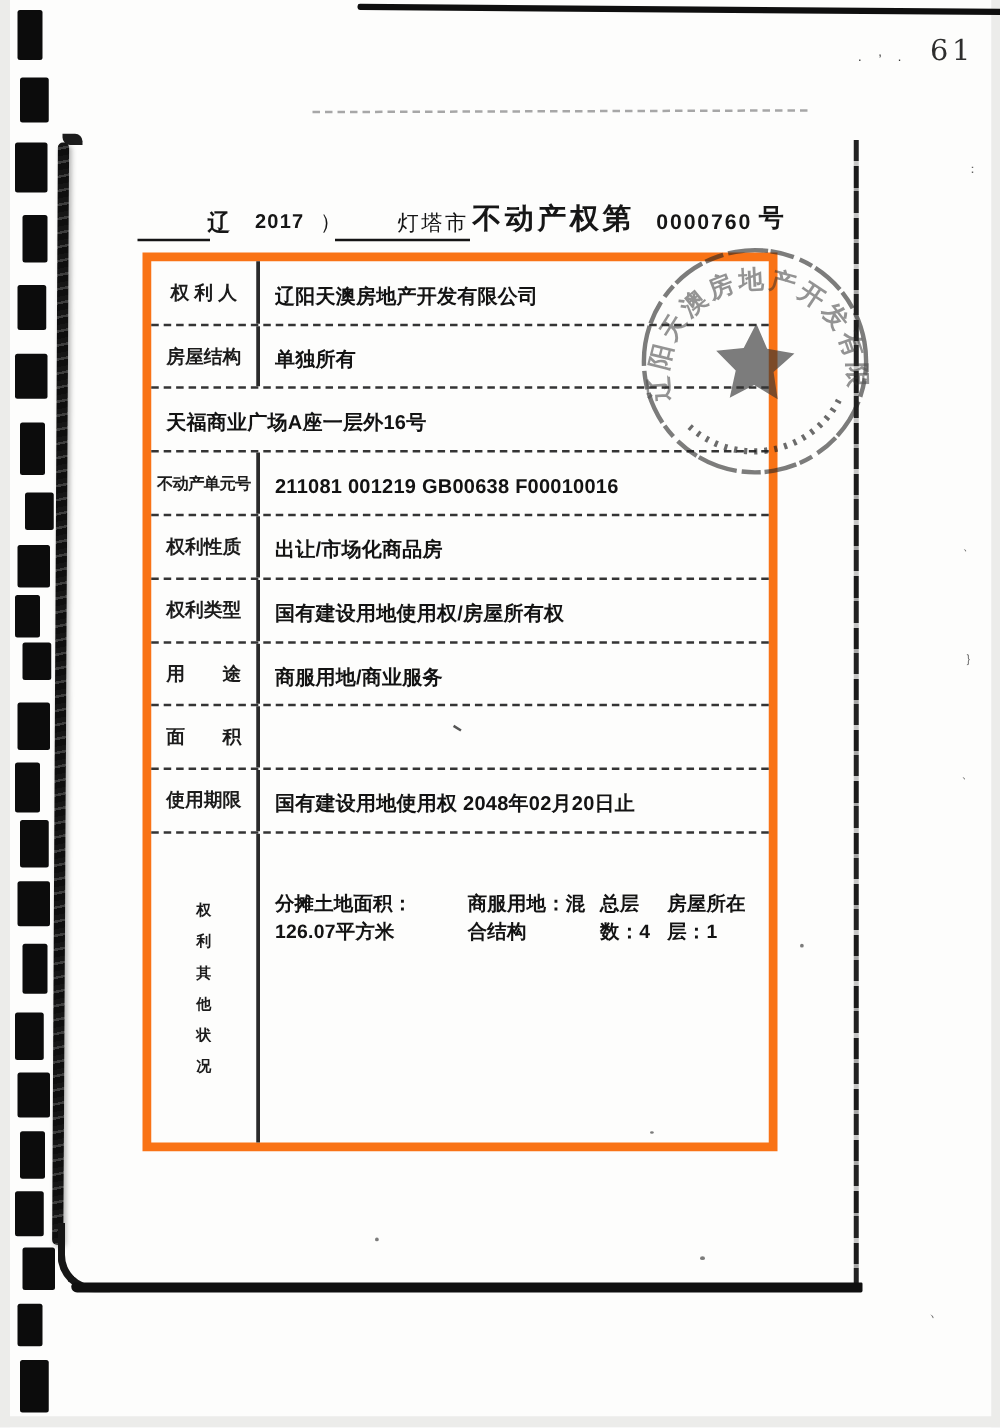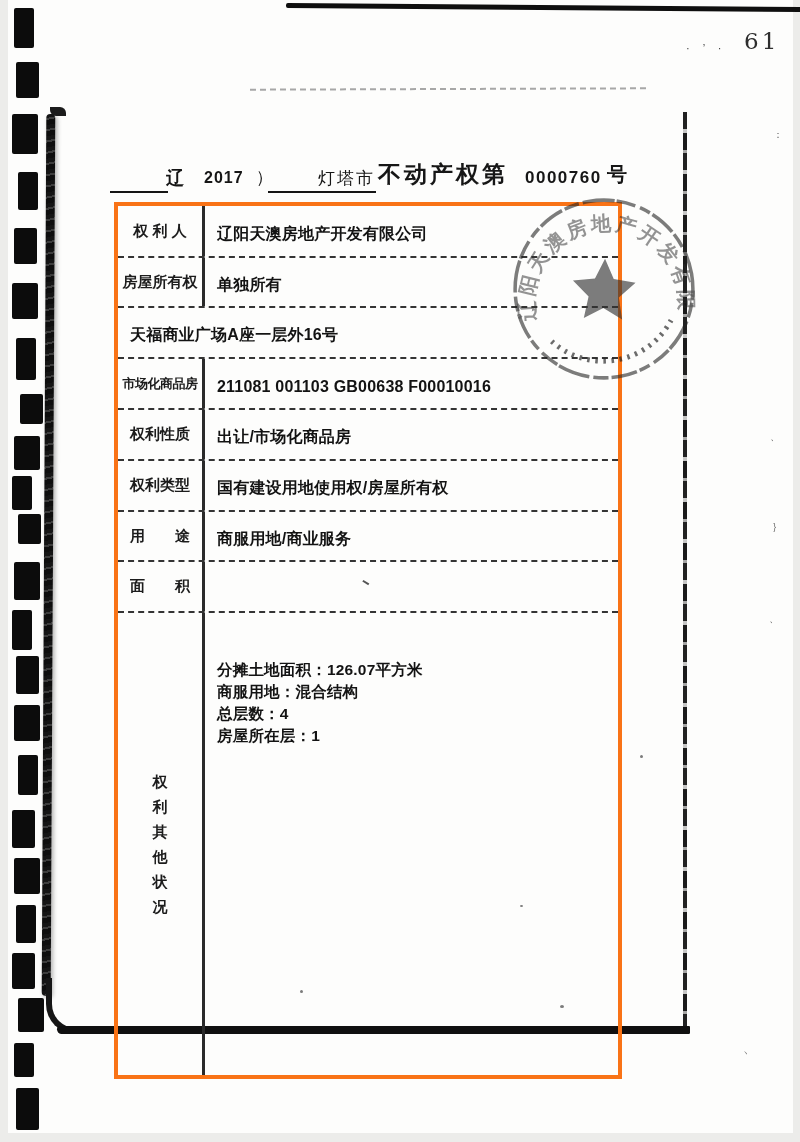--- a/index.html
+++ b/index.html
@@ -37,33 +37,33 @@
   .h-province{left:56px;top:8px;font-size:18px;font-weight:700;}
   .h-year{left:94px;top:11px;font-size:16px;font-weight:600;letter-spacing:1px;}
   .h-paren{left:146px;top:8px;font-size:17px;}
   .h-city{left:196px;top:9px;font-size:17px;font-weight:400;letter-spacing:2px;margin-left:12px;}
   .h-title{left:268px;top:1px;font-size:23px;font-weight:700;letter-spacing:3px;}
   .h-serial{left:415px;top:10px;font-size:17px;font-weight:600;letter-spacing:1.5px;}
   .h-suffix{left:497px;top:3px;font-size:20px;font-weight:700;}
   .h-line1{position:absolute;left:0;top:33px;width:58px;height:2px;background:#151515;}
   .h-line2{position:absolute;left:158px;top:33px;width:108px;height:2px;background:#151515;}
   
-  .cert-table{left:114px;top:202px;width:508px;height:877px;border:4px solid #f97316;box-sizing:border-box;display:flex;flex-direction:column;background:transparent;}
+  .cert-table{left:114px;top:202px;width:508px;height:719px;border:7px solid #f97316;box-sizing:border-box;display:flex;flex-direction:column;background:transparent;}
   .t-row{display:flex;flex:0 0 auto;box-sizing:border-box;}
   .t-row + .t-row{border-top:2px dashed #343434;}
   .t-row-last{flex:1 1 auto;}
   .t-label{flex:0 0 87px;border-right:3px solid #2a2a2a;display:flex;align-items:center;justify-content:center;
     font-size:15px;font-weight:700;color:#1c1c1c;text-align:center;padding:2px 3px;box-sizing:border-box;white-space:pre;}
   .t-label.small{font-size:13px;letter-spacing:-0.5px;}
   .t-value{flex:1 1 auto;display:flex;align-items:center;padding:8px 4px 2px 12px;box-sizing:border-box;
     font-size:16px;font-weight:600;color:#131313;letter-spacing:0.2px;white-space:nowrap;}
   .t-value.tight{font-size:15px;letter-spacing:0;}
   .t-label.vertical{white-space:normal;}
-  .t-label.vertical .vtext{width:17px;word-break:break-all;line-height:25px;font-size:15px;}
-  .t-value.multiline{flex-direction:column;align-items:flex-start;justify-content:flex-start;padding-top:46px;white-space:normal;}
+  .t-label.vertical .vtext{width:17px;word-break:break-all;line-height:25px;font-size:12px;}
+  .t-value.multiline{flex-direction:row;align-items:flex-start;justify-content:flex-start;padding-top:46px;white-space:normal;}
   .t-value.multiline div{line-height:22px;font-size:15.5px;}
   
   .hand-tick{left:362px;top:574px;width:12px;height:7px;border-left:2px solid #2b2b2b;transform:rotate(-58deg);opacity:.8;}
   
   .stamp{left:503px;top:188px;width:202px;height:202px;transform:rotate(-10deg);opacity:.82;}
   
   .speck{position:absolute;background:#444;border-radius:50%;opacity:.7;}
   .squig{position:absolute;color:#3c3c3c;font-size:10px;opacity:.8;}
 </style>
 </head>
@@ -95,44 +95,48 @@
   <span class="h-serial">0000760</span>
   <span class="h-suffix">号</span>
 </div>
 
 <div class="abs cert-table">
   <div class="t-row" style="height:50px">
     <div class="t-label">权 利 人</div>
     <div class="t-value">辽阳天澳房地产开发有限公司</div>
   </div>
   <div class="t-row" style="height:50px">
-    <div class="t-label">房屋所有权</div>
+    <div class="t-label">房屋结构</div>
     <div class="t-value">单独所有</div>
   </div>
   <div class="t-row" style="height:51px">
     <div class="t-value">天福商业广场A座一层外16号</div>
   </div>
   <div class="t-row" style="height:51px">
-    <div class="t-label small">市场化商品房</div>
-    <div class="t-value">211081 001103 GB00638 F00010016</div>
+    <div class="t-label small">不动产单元号</div>
+    <div class="t-value">211081 001219 GB00638 F00010016</div>
   </div>
   <div class="t-row" style="height:51px">
     <div class="t-label">权利性质</div>
     <div class="t-value">出让/市场化商品房</div>
   </div>
   <div class="t-row" style="height:51px">
     <div class="t-label">权利类型</div>
     <div class="t-value">国有建设用地使用权/房屋所有权</div>
   </div>
   <div class="t-row" style="height:50px">
     <div class="t-label">用　　途</div>
     <div class="t-value">商服用地/商业服务</div>
   </div>
   <div class="t-row" style="height:51px">
     <div class="t-label">面　　积</div>
+  </div>
+  <div class="t-row" style="height:51px">
+    <div class="t-label">使用期限</div>
+    <div class="t-value">国有建设用地使用权 2048年02月20日止</div>
   </div>
   <div class="t-row t-row-last">
     <div class="t-label vertical">
       <div class="vtext">权利其他状况</div>
     </div>
     <div class="t-value multiline">
       <div>分摊土地面积：126.07平方米</div>
       <div>商服用地：混合结构</div>
       <div>总层数：4</div>
       <div>房屋所在层：1</div>

